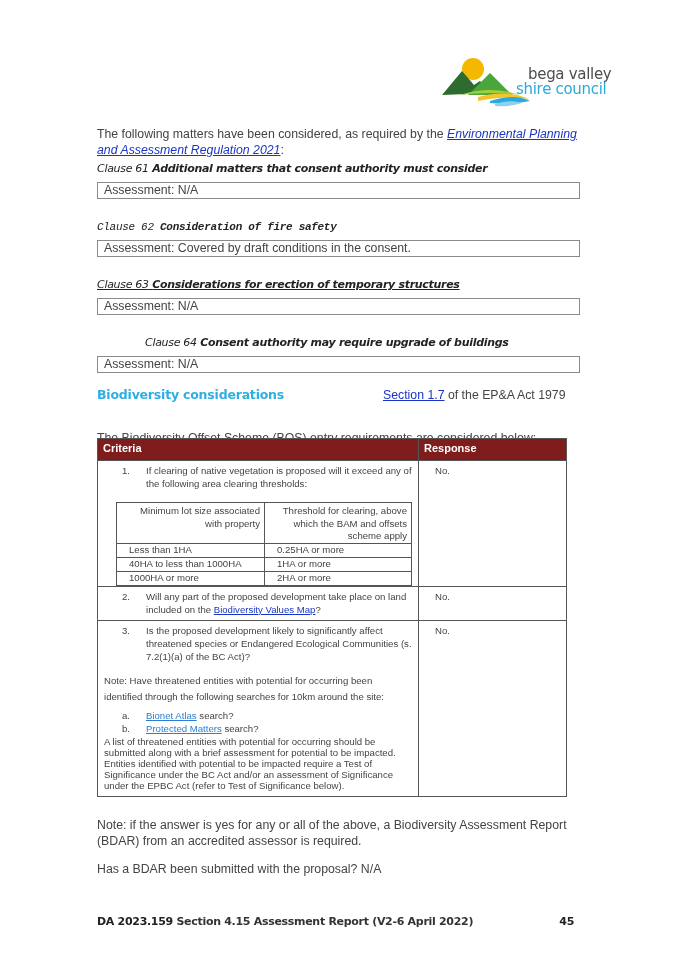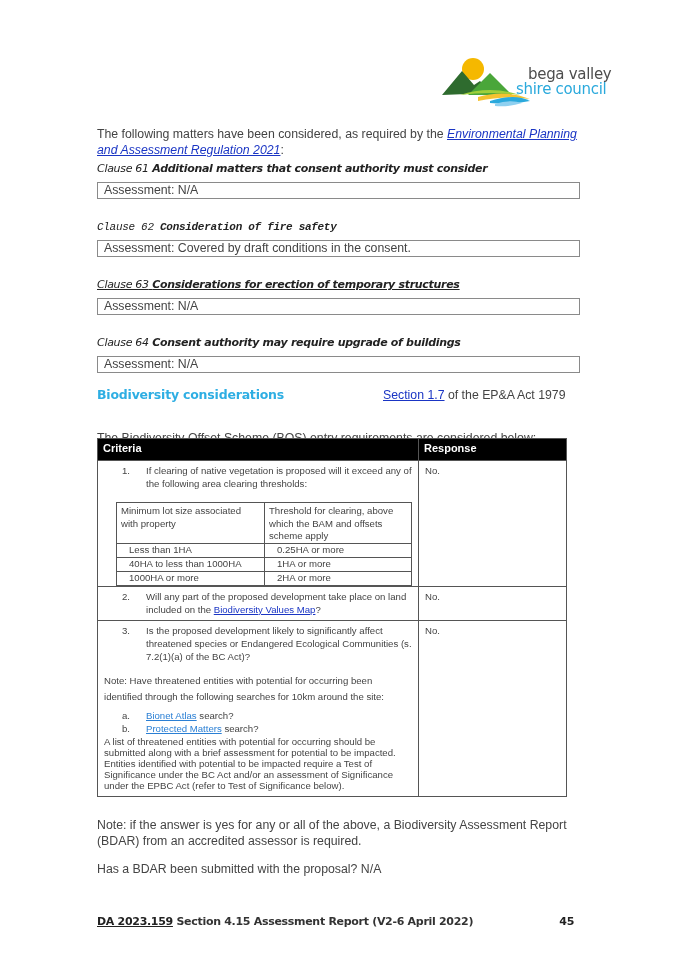--- a/index.html
+++ b/index.html
@@ -25,38 +25,38 @@
 
   .assess-box { position: absolute; left: 97px; width: 483px; height: 17px; border: 1px solid #8a8a8a; font-size: 12.3px; color: #444; padding-left: 6px; line-height: 15px; }
 
   .bio-heading { position: absolute; left: 97px; top: 374px; font-size: 12.5px; font-weight: bold; color: #2eaee3; font-family: "DejaVu Sans", sans-serif; letter-spacing: -0.2px; }
   .bio-ref { position: absolute; left: 383px; top: 375px; font-size: 12.3px; color: #444; }
   .bio-intro { position: absolute; left: 97px; top: 390px; font-size: 12.3px; color: #444; margin-top: 28px; }
 
   
   .main-table { position: absolute; left: 97px; top: 425px; width: 470px; border-collapse: collapse; }
   .main-table td, .main-table th { border: 1.5px solid #555; vertical-align: top; font-size: 9.6px; color: #444; line-height: 13px; }
-  .main-table th { background: #000000; color: #fff; text-align: left; font-weight: bold; font-size: 11px; padding: 3px 5px; height: 22px; }
-  .main-table td.resp { width: 150px; padding: 3px 6px; }
+  .main-table th { background: #7f1d1d; color: #fff; text-align: left; font-weight: bold; font-size: 11px; padding: 3px 5px; height: 22px; }
+  .main-table td.resp { width: 150px; padding: 3px 16px; }
   .main-table td.crit { padding: 3px 6px; }
   .q { display: flex; padding-left: 18px; }
   .q .qn { width: 24px; flex: none; }
   .sub-table { border-collapse: collapse; width: 296px; margin: 12px 0 0 12px; }
   .sub-table td { border: 1px solid #555; font-size: 9.6px; color: #444; padding: 0 12px; line-height: 12.5px; height: 14px; }
-  .sub-table td.h { text-align: left; vertical-align: top; padding: 2px 4px 0; }
+  .sub-table td.h { text-align: right; vertical-align: top; padding: 2px 4px 0; }
   .note { margin-top: 10px; line-height: 16px; }
   .search-list { margin-top: 4px; }
   .search-item { display: flex; padding-left: 18px; line-height: 13.5px; }
   .search-item .sn { width: 24px; flex: none; }
 
   .after-note { position: absolute; left: 97px; top: 804px; width: 490px; font-size: 12.3px; color: #444; line-height: 16px; }
   .bdar-q { position: absolute; left: 97px; top: 849px; font-size: 12.3px; color: #444; }
 
   .footer { position: absolute; left: 97px; top: 902px; width: 485px; font-size: 11px; font-family: "DejaVu Sans", sans-serif; color: #222; letter-spacing: -0.3px; }
-  .footer .doc-id { font-weight: bold; text-decoration: underline; }
+  .footer .doc-id { font-weight: bold; }
   .footer .doc-rest { font-weight: bold; color: #333; }
   .footer .page-num { position: absolute; right: 8px; top: 0; font-weight: bold; }
 </style>
 </head>
 <body>
 
 <div class="page">
 
   <div class="logo">
     <svg width="90" height="56" viewBox="0 0 90 56">
@@ -84,21 +84,21 @@
   <div class="clause-title" style="top:208px;font-family:Liberation Mono, monospace;">
     <span class="num">Clause 62</span> <span>Consideration of fire safety</span>
   </div>
   <div class="assess-box" style="top:227px;">Assessment: Covered by draft conditions in the consent.</div>
 
   <div class="clause-title" style="top:265px;text-decoration:underline;">
     <span class="num">Clause 63</span> <span>Considerations for erection of temporary structures</span>
   </div>
   <div class="assess-box" style="top:285px;">Assessment: N/A</div>
 
-  <div class="clause-title" style="top:323px;">
+  <div class="clause-title" style="top:323px;margin-left:48px;">
     <span class="num">Clause 64</span> <span>Consent authority may require upgrade of buildings</span>
   </div>
   <div class="assess-box" style="top:343px;">Assessment: N/A</div>
 
   <div class="bio-heading">Biodiversity considerations</div>
   <div class="bio-ref">
     <a class="link">Section 1.7</a><span> of the EP&amp;A Act 1979</span>
   </div>
   <div class="bio-intro">The Biodiversity Offset Scheme (BOS) entry requirements are considered below:</div>
 

